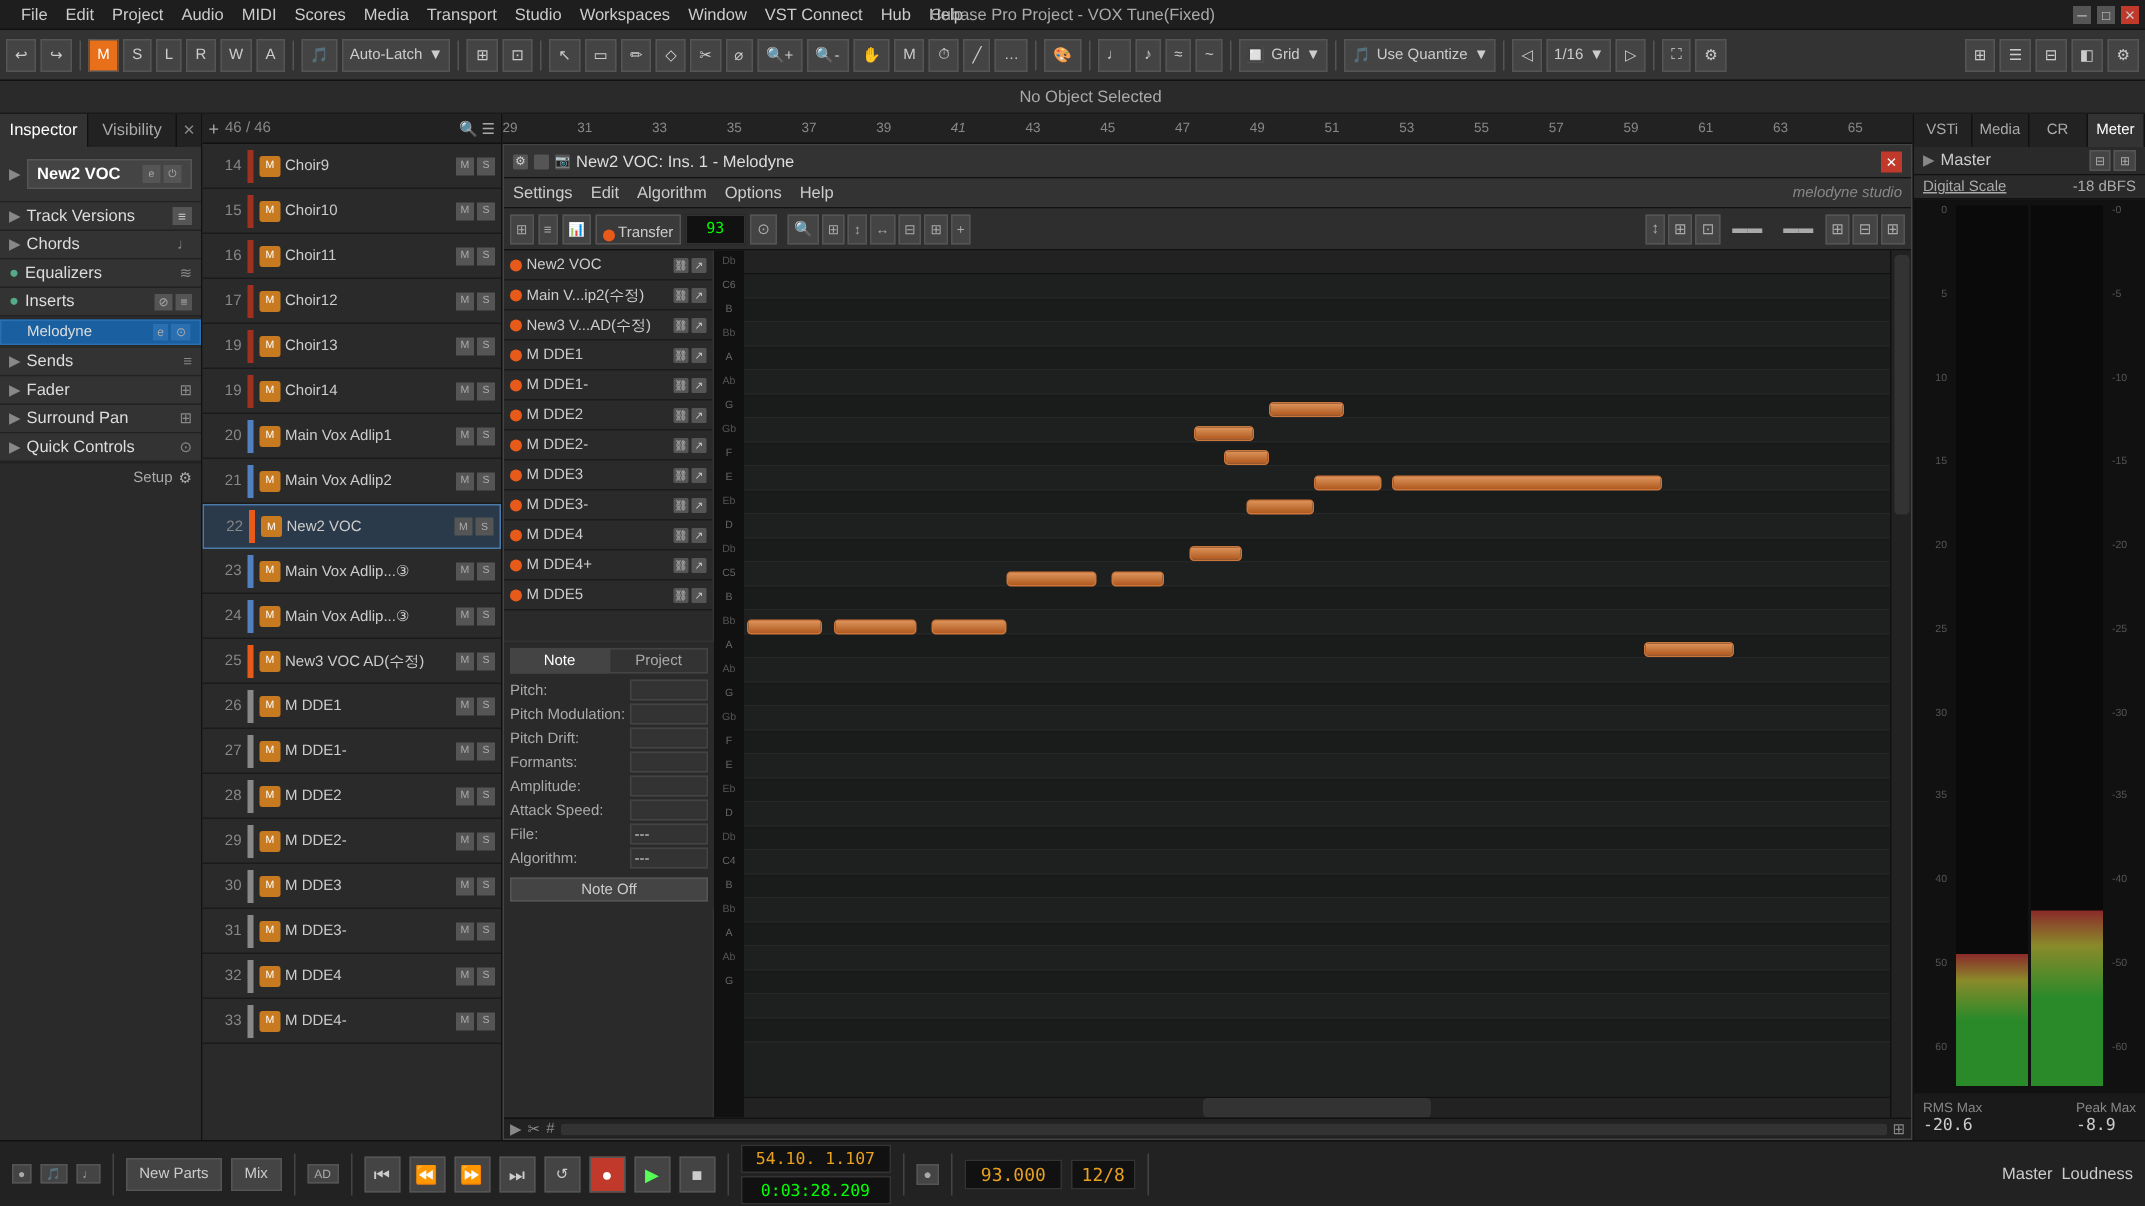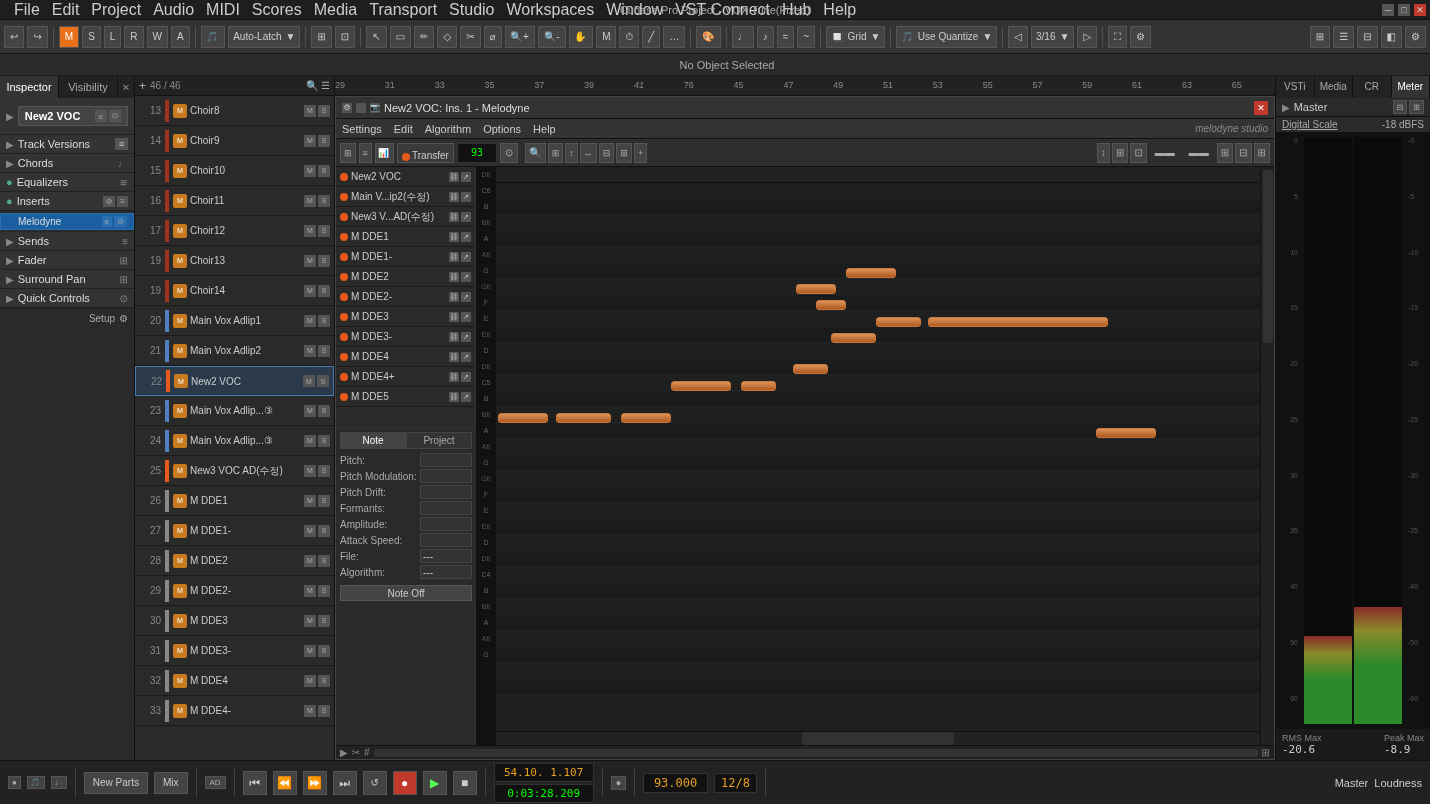--- a/index.html
+++ b/index.html
@@ -27,21 +27,21 @@
     }
     .menu-bar .window-title {
       position: absolute;
       left: 50%;
       transform: translateX(-50%);
       color: #aaa;
       font-size: 11px;
     }
     .menu-item {
       color: #ccc;
-      font-size: 16px;
+      font-size: 11px;
       padding: 0 6px;
       cursor: pointer;
     }
     .window-controls {
       position: absolute;
       right: 4px;
       display: flex;
       gap: 4px;
     }
     .win-btn {
@@ -651,21 +651,21 @@
   </div>
   <div class="toolbar-separator"></div>
   <div class="toolbar-dropdown">
     <span>🎵</span>
     <span>Use Quantize</span>
     <span>▼</span>
   </div>
   <div class="toolbar-separator"></div>
   <button class="toolbar-btn">◁</button>
   <div class="toolbar-dropdown">
-    <span>3/16</span>
+    <span>1/16</span>
     <span>▼</span>
   </div>
   <button class="toolbar-btn">▷</button>
   <div class="toolbar-separator"></div>
   <button class="toolbar-btn">⛶</button>
   <button class="toolbar-btn">⚙</button>
   <div style="position:absolute;right:4px;display:flex;gap:3px;">
     <button class="toolbar-btn">⊞</button>
     <button class="toolbar-btn">☰</button>
     <button class="toolbar-btn">⊟</button>
@@ -773,30 +773,20 @@
       <button style="background:none;border:none;color:#aaa;font-size:12px;cursor:pointer;">+</button>
       <span style="font-size:10px;color:#888;">46 / 46</span>
       <div style="margin-left:auto;display:flex;gap:2px;">
         <button style="background:none;border:none;color:#aaa;font-size:10px;cursor:pointer;">🔍</button>
         <button style="background:none;border:none;color:#aaa;font-size:10px;cursor:pointer;">☰</button>
       </div>
     </div>
 
     <div id="track-rows-container">
         <div class="track-row">
-    <span class="track-number">13</span>
-    <div class="track-color-bar" style="background:#a03020;"></div>
-    <div class="track-type-icon midi" style="font-size:7px;color:#fff;">M</div>
-    <span class="track-name-label">Choir8</span>
-    <div class="track-controls">
-      <button class="track-btn" style="background:#555;font-size:7px;">M</button>
-      <button class="track-btn" style="background:#555;font-size:7px;">S</button>
-    </div>
-  </div>
-        <div class="track-row">
     <span class="track-number">14</span>
     <div class="track-color-bar" style="background:#a03020;"></div>
     <div class="track-type-icon midi" style="font-size:7px;color:#fff;">M</div>
     <span class="track-name-label">Choir9</span>
     <div class="track-controls">
       <button class="track-btn" style="background:#555;font-size:7px;">M</button>
       <button class="track-btn" style="background:#555;font-size:7px;">S</button>
     </div>
   </div>
         <div class="track-row">
@@ -996,21 +986,21 @@
 
     <div class="timeline-ruler">
       <div style="position:relative;width:100%;height:100%;" id="ruler-marks">
           <div class="ruler-mark" style="left: 0%;">29</div>
           <div class="ruler-mark" style="left: 5.3%;">31</div>
           <div class="ruler-mark" style="left: 10.6%;">33</div>
           <div class="ruler-mark" style="left: 15.9%;">35</div>
           <div class="ruler-mark" style="left: 21.2%;">37</div>
           <div class="ruler-mark" style="left: 26.5%;">39</div>
           <div class="ruler-mark" style="left: 31.8%; font-style: italic;">41</div>
-          <div class="ruler-mark" style="left: 37.1%;">76</div>
+          <div class="ruler-mark" style="left: 37.1%;">43</div>
           <div class="ruler-mark" style="left: 42.4%;">45</div>
           <div class="ruler-mark" style="left: 47.7%;">47</div>
           <div class="ruler-mark" style="left: 53%;">49</div>
           <div class="ruler-mark" style="left: 58.3%;">51</div>
           <div class="ruler-mark" style="left: 63.6%;">53</div>
           <div class="ruler-mark" style="left: 68.9%;">55</div>
           <div class="ruler-mark" style="left: 74.2%;">57</div>
           <div class="ruler-mark" style="left: 79.5%;">59</div>
           <div class="ruler-mark" style="left: 84.8%;">61</div>
           <div class="ruler-mark" style="left: 90.1%;">63</div>

